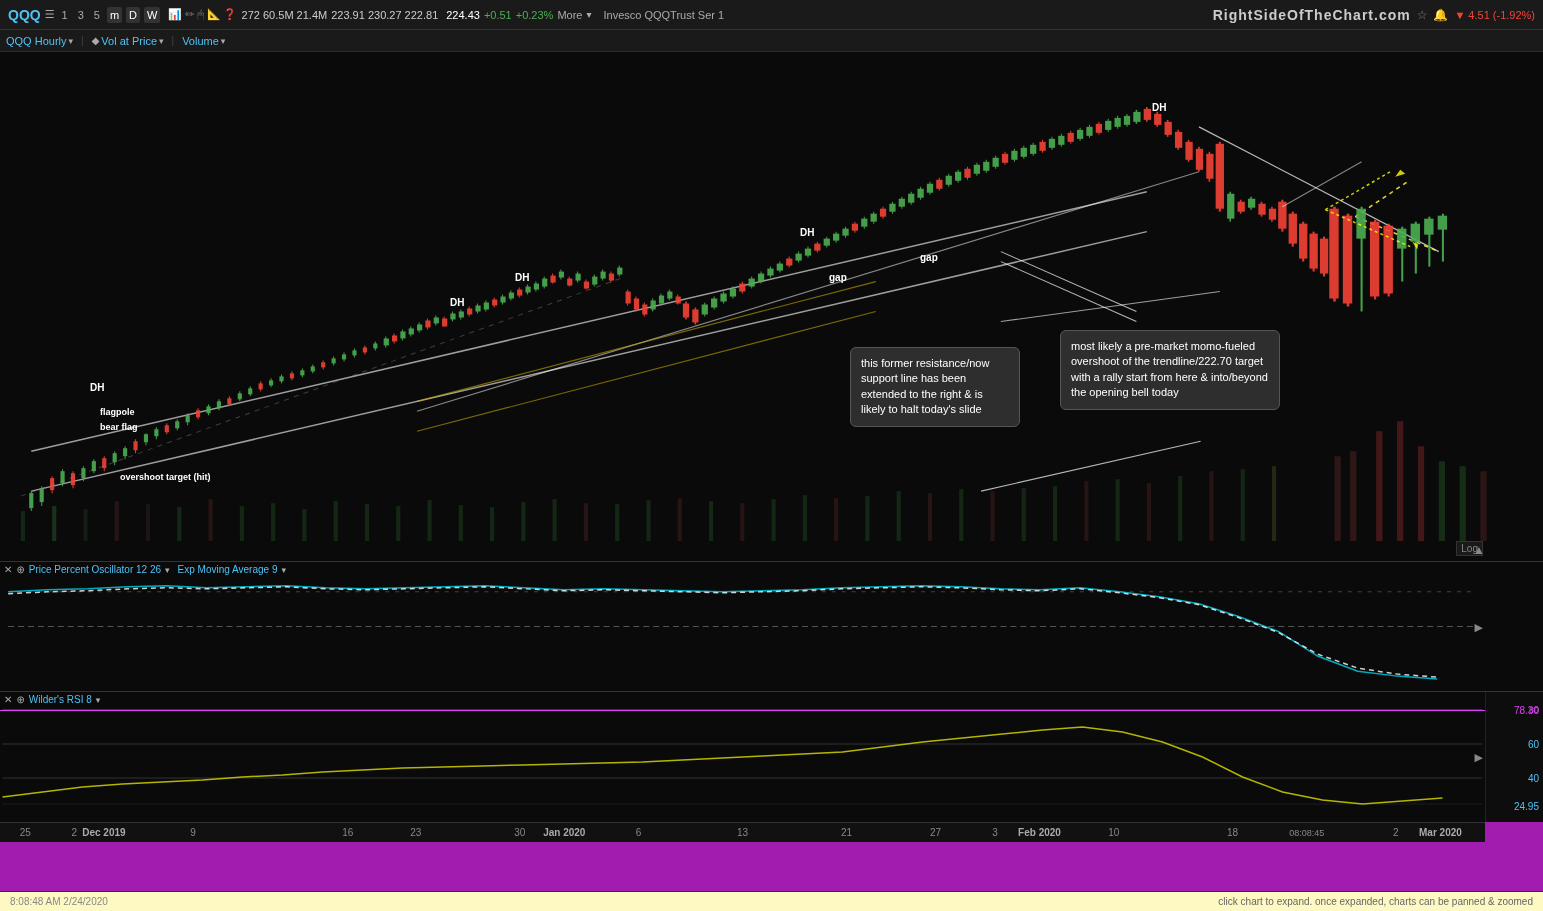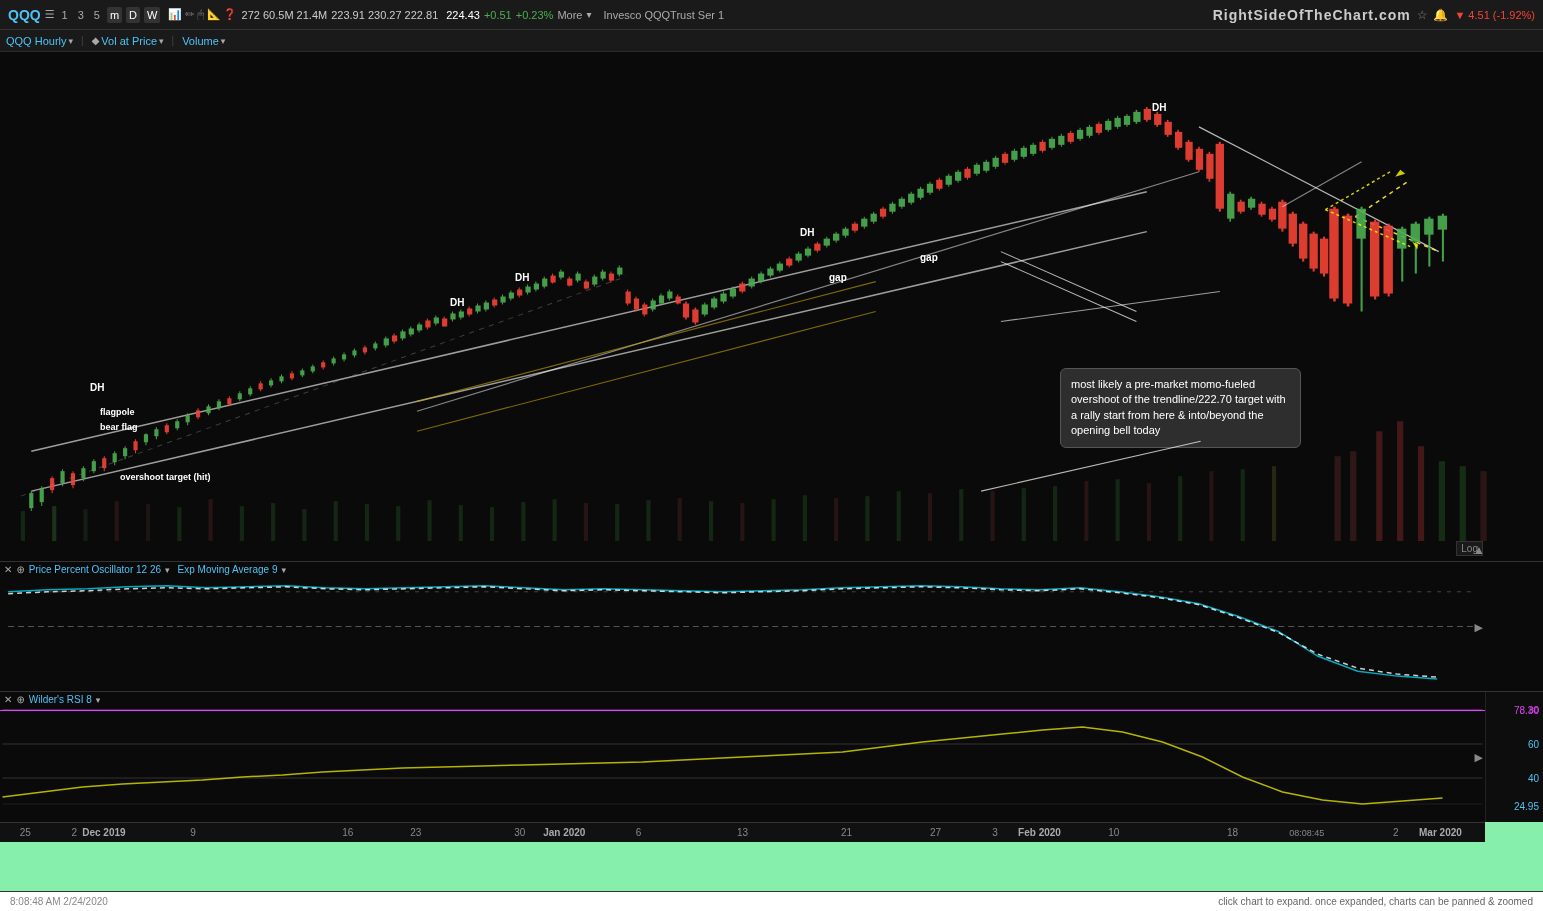--- a/index.html
+++ b/index.html
@@ -93,21 +93,21 @@
     .alert-price {
       color: #f44336;
       font-size: 11px;
     }
 
     
     #chart-container {
       width: 100%;
       height: calc(911px - 30px - 20px);
       position: relative;
-      background: #86efac;
+      background: #a21caf;
     }
 
     
     #chart-toolbar {
       height: 22px;
       background: #1a1a1a;
       display: flex;
       align-items: center;
       padding: 0 6px;
       gap: 8px;
@@ -232,21 +232,21 @@
       position: absolute;
       color: #ccc;
       font-size: 10px;
       font-weight: bold;
       transform: translateX(-50%);
     }
 
     
     #status-bar {
       height: 20px;
-      background: #ffffff;
+      background: #fef9c3;
       display: flex;
       align-items: center;
       justify-content: space-between;
       padding: 0 10px;
       border-top: 1px solid #333;
       position: absolute;
       bottom: 0;
       width: 100%;
     }
     .status-time {
@@ -869,22 +869,25 @@
     <div class="annotation-label" style="left:800px;top:175px;">DH</div>
     <div class="annotation-label" style="left:1152px;top:50px;">DH</div>
 
     <div class="annotation-label" style="left:829px;top:220px;">gap</div>
     <div class="annotation-label" style="left:920px;top:200px;">gap</div>
 
     <div class="annotation-label" style="left:100px;top:355px;font-size:9px;">flagpole</div>
     <div class="annotation-label" style="left:100px;top:370px;font-size:9px;">bear flag</div>
     <div class="annotation-label" style="left:120px;top:420px;font-size:9px;">overshoot target (hit)</div>
 
-
-    <div class="annotation-box" style="left:1060px;top:278px;width:241px;margin-top:38px;">
+    <div class="annotation-box" style="left:850px;top:295px;width:170px;">
+      <span>this former resistance/now support line has been extended to the right &amp; is likely to halt today's slide</span>
+    </div>
+
+    <div class="annotation-box" style="left:1060px;top:278px;width:220px;">
       <span>most likely a pre-market momo-fueled overshoot of the trendline/222.70 target with a rally start from here &amp; into/beyond the opening bell today</span>
     </div>
 
     <svg style="position:absolute;top:0;left:0;width:100%;height:100%;z-index:7;pointer-events:none;" viewBox="0 0 1480 510">
 
       <line x1="950" y1="440" x2="1170" y2="390" stroke="white" stroke-width="1.2" opacity="0.7"></line>
 
       <line x1="1295" y1="158" x2="1360" y2="120" stroke="#ffff00" stroke-width="1.5" stroke-dasharray="3,3" opacity="0.8"></line>
       <line x1="1295" y1="158" x2="1380" y2="195" stroke="#ffff00" stroke-width="1.5" stroke-dasharray="3,3" opacity="0.8"></line>
       <polygon points="1370,118 1365,125 1375,122" fill="#ffff00" opacity="0.8"></polygon>

